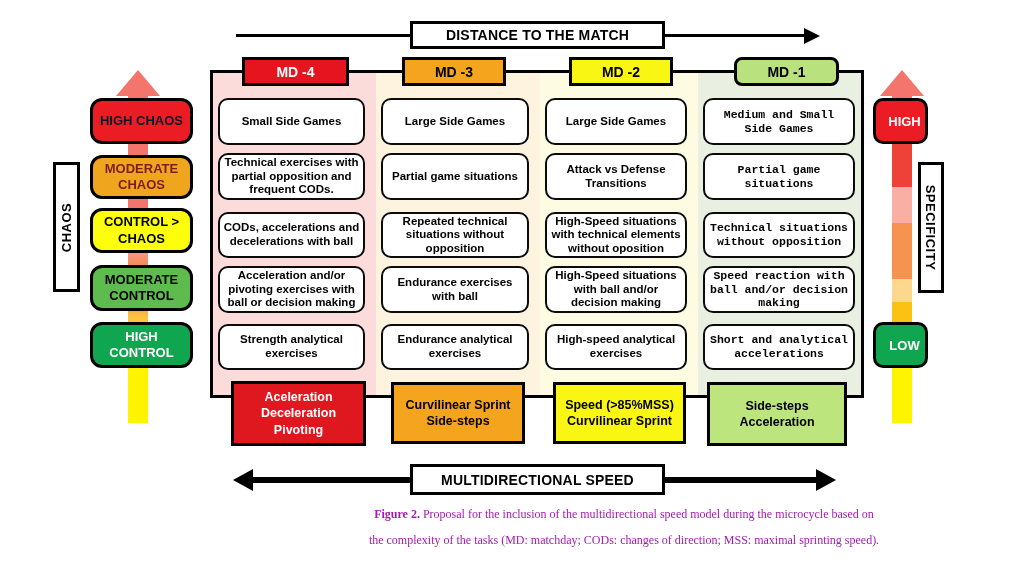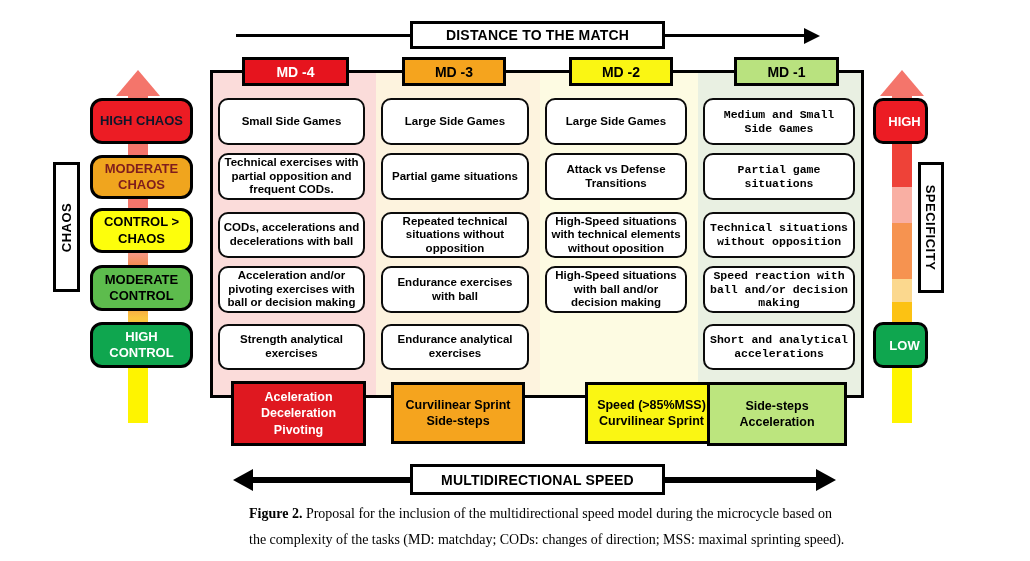--- a/index.html
+++ b/index.html
@@ -18,33 +18,33 @@
   .colbg{position:absolute;top:0;height:100%;}
   .colbg.c0{left:0;width:163px;background:#FBDCDA;}
   .colbg.c1{left:163px;width:164px;background:#FDF3DE;}
   .colbg.c2{left:327px;width:158px;background:#FDFBE2;}
   .colbg.c3{left:485px;width:163px;background:#E9F0E2;}
 
   .hdr{top:57px;height:29px;border:3px solid #000;font-weight:bold;font-size:14px;color:#000;z-index:5;}
   .hdr0{left:242px;width:107px;background:#E6141E;color:#fff;}
   .hdr1{left:402px;width:104px;background:#F5A41E;}
   .hdr2{left:569px;width:104px;background:#FAF613;}
-  .hdr3{left:734px;width:105px;background:#B9E27F;}
+  .hdr3{left:734px;width:105px;background:#B9E27F;border-radius:8px;}
 
   .cell{position:absolute;box-sizing:border-box;background:#fff;border:2px solid #0b0b0b;border-radius:10px;
         font-weight:bold;font-size:11.5px;line-height:1.18;color:#000;padding:1px 3px;
         display:flex;align-items:center;justify-content:center;text-align:center;}
   .cx0{left:5px;width:147px;} .cx1{left:168px;width:148px;} .cx2{left:332px;width:142px;} .cx3{left:490px;width:152px;font-family:Liberation Mono, monospace;}
   .ry0{top:25px;height:47px;} .ry1{top:80px;height:47px;} .ry2{top:139px;height:46px;}
   .ry3{top:193px;height:47px;} .ry4{top:251px;height:46px;}
 
   .spd{border:3px solid #000;font-weight:bold;font-size:12.5px;line-height:1.3;color:#000;z-index:6;padding:0 2px;}
   .spd0{left:231px;top:381px;width:135px;height:65px;background:#DF1820;color:#fff;}
   .spd1{left:391px;top:382px;width:134px;height:62px;background:#F5A41E;}
-  .spd2{left:585px;top:382px;width:133px;height:62px;background:#FAF613;}
+  .spd2{left:553px;top:382px;width:133px;height:62px;background:#FAF613;}
   .spd3{left:707px;top:382px;width:140px;height:64px;background:#BCE57E;}
 
   
   .shaft-left{left:128px;top:95px;width:20px;height:328px;
       background:linear-gradient(#F4756B 0%,#F4756B 34%,#F7988A 40%,#F7988A 48%,#F28C50 52%,#F28C50 62%,#FBC53E 68%,#FBC53E 77%,#FEF400 84%,#FEF400 100%);}
   .head-left{left:116px;top:70px;border-left:22px solid transparent;border-right:22px solid transparent;border-bottom:26px solid #F4756B;}
   .lvl{left:90px;width:103px;border:3px solid #000;border-radius:12px;font-weight:bold;font-size:13px;line-height:1.25;z-index:4;}
   .lvl0{top:98px;height:46px;background:#EC1C24;color:#0f172a;}
   .lvl1{top:155px;height:44px;background:#F0A51E;color:#7f1d1d;}
   .lvl2{top:208px;height:45px;background:#FDFE0C;color:#000;}
@@ -59,21 +59,21 @@
 
   
   .shaft-right{left:892px;top:95px;width:20px;height:328px;
       background:linear-gradient(#F4756B 0%,#F4756B 10%,#EE4238 14%,#EE4238 28%,#F9AFA3 28%,#F9AFA3 39%,#F69350 39%,#F69350 56%,#FBD88E 56%,#FBD88E 63%,#FCC213 63%,#FCC213 72%,#FEF400 72%,#FEF400 100%);}
   .head-right{left:880px;top:70px;border-left:22px solid transparent;border-right:22px solid transparent;border-bottom:26px solid #F4756B;}
   .hl-box{left:873px;width:55px;height:46px;border:3px solid #000;border-radius:10px;font-weight:bold;font-size:13px;color:#fff;z-index:4;padding-left:8px;}
   .high-box{top:98px;background:#EC1C24;}
   .low-box{top:322px;background:#0FA64F;}
 
   
-  .caption{left:249px;top:501px;width:750px;font-family:"Liberation Serif",serif;font-size:14px;line-height:26px;color:#000000;}
+  .caption{left:249px;top:501px;width:750px;font-family:"Liberation Serif",serif;font-size:12px;line-height:26px;color:#a21caf;text-align:center;}
   .caption b{font-weight:bold;}
 </style>
 </head>
 <body>
 
 <div class="page">
 
   <div class="abs h-line" style="left:236px;top:34px;width:570px;height:3px;"></div>
   <div class="abs tri" style="left:804px;top:28px;border-left:16px solid #000;border-top:8px solid transparent;border-bottom:8px solid transparent;"></div>
   <div class="abs flexc axis-label" style="left:410px;top:21px;width:255px;height:28px;">
@@ -128,20 +128,21 @@
     <div class="cell cx1 ry0">Large Side Games</div>
     <div class="cell cx1 ry1">Partial game situations</div>
     <div class="cell cx1 ry2">Repeated technical situations without opposition</div>
     <div class="cell cx1 ry3">Endurance exercises with ball</div>
     <div class="cell cx1 ry4">Endurance analytical exercises</div>
 
     <div class="cell cx2 ry0">Large Side Games</div>
     <div class="cell cx2 ry1">Attack vs Defense Transitions</div>
     <div class="cell cx2 ry2">High-Speed situations with technical elements without oposition</div>
     <div class="cell cx2 ry3">High-Speed situations with ball and/or decision making</div>
+    <div class="cell cx2 ry4">High-speed analytical exercises</div>
 
     <div class="cell cx3 ry0">Medium and Small Side Games</div>
     <div class="cell cx3 ry1">Partial game situations</div>
     <div class="cell cx3 ry2">Technical situations without opposition</div>
     <div class="cell cx3 ry3">Speed reaction with ball and/or decision making</div>
     <div class="cell cx3 ry4">Short and analytical accelerations</div>
   </div>
 
   <div class="abs flexc hdr hdr0">MD -4</div>
   <div class="abs flexc hdr hdr1">MD -3</div>

